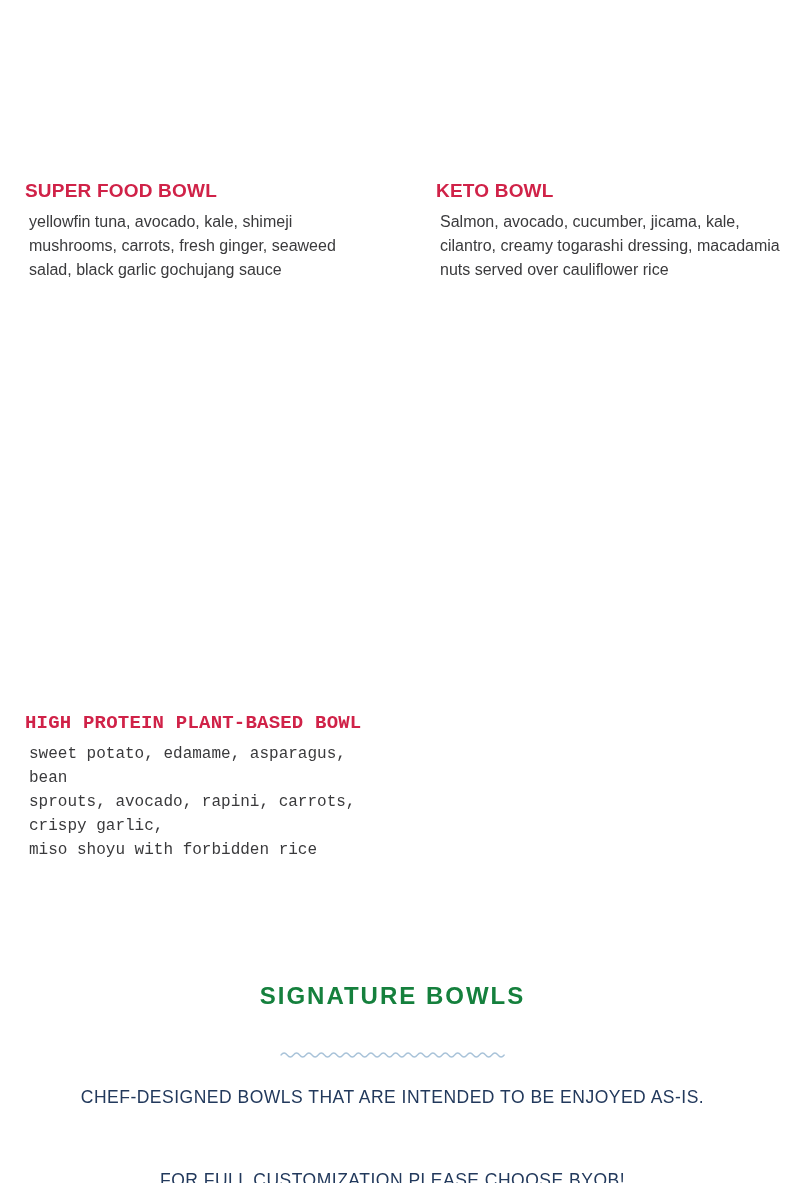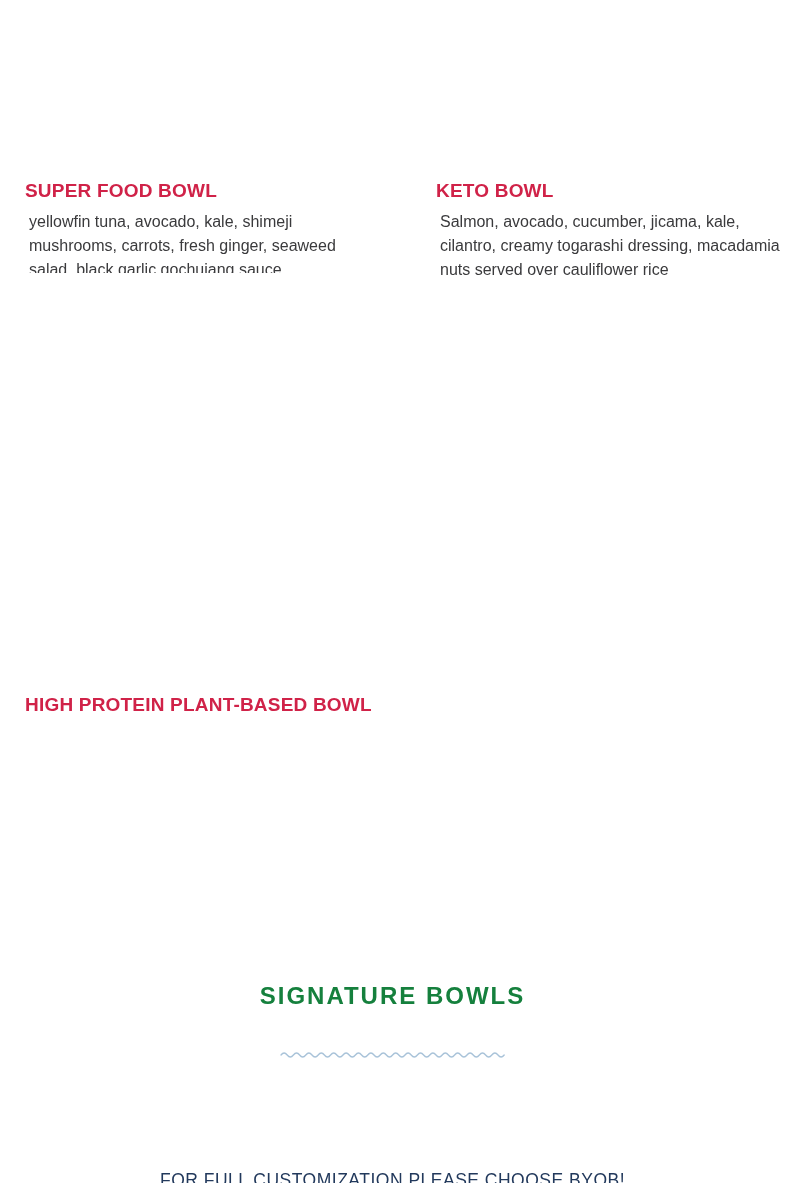--- a/index.html
+++ b/index.html
@@ -14,21 +14,21 @@
     height: 1183px;
     background: #ffffff;
     overflow: hidden;
   }
   .menu-item {
     position: absolute;
     width: 356px;
   }
   #item-super { left: 25px; top: 0px; }
   #item-keto  { left: 436px; top: 0px; }
-  #item-plant { left: 25px; top: 273px; }
+  #item-plant { left: 25px; top: 291px; font-family: Liberation Mono, monospace; }
   .bowl-photo {
     width: 100%;
     background: #ffffff;
   }
   #item-super .bowl-photo, #item-keto .bowl-photo { height: 171px; }
   #item-plant .bowl-photo { height: 412px; }
   .bowl-name {
     margin: 10px 0 0 0;
     font-size: 19px;
     line-height: 20px;
@@ -92,25 +92,29 @@
     <div class="bowl-photo"></div>
     <h3 class="bowl-name">KETO BOWL</h3>
     <p class="bowl-desc">Salmon, avocado, cucumber, jicama, kale,
 cilantro, creamy togarashi dressing, macadamia
 nuts served over cauliflower rice</p>
   </div>
 
   <div class="menu-item" id="item-plant">
     <div class="bowl-photo"></div>
     <h3 class="bowl-name">HIGH PROTEIN PLANT-BASED BOWL</h3>
+    <p class="bowl-desc">sweet potato, edamame, asparagus, bean
+sprouts, avocado, rapini, carrots, crispy garlic,
+miso shoyu with forbidden rice</p>
   </div>
 
   <div class="section-title">SIGNATURE BOWLS</div>
 
   <div class="squiggle-wrap">
     <svg width="226" height="10" viewBox="0 0 226 10" aria-hidden="true">
       <path d="M1,6 q3.1,-4 6.2,0 t6.2,0 t6.2,0 t6.2,0 t6.2,0 t6.2,0 t6.2,0 t6.2,0 t6.2,0 t6.2,0 t6.2,0 t6.2,0 t6.2,0 t6.2,0 t6.2,0 t6.2,0 t6.2,0 t6.2,0 t6.2,0 t6.2,0 t6.2,0 t6.2,0 t6.2,0 t6.2,0 t6.2,0 t6.2,0 t6.2,0 t6.2,0 t6.2,0 t6.2,0 t6.2,0 t6.2,0 t6.2,0 t6.2,0 t6.2,0 t6.2,0" fill="none" stroke="#a9c3d9" stroke-width="1.3" stroke-linecap="round"></path>
     </svg>
   </div>
 
+  <div class="section-note" id="note-1">CHEF-DESIGNED BOWLS THAT ARE INTENDED TO BE ENJOYED AS-IS.</div>
   <div class="section-note" id="note-2">FOR FULL CUSTOMIZATION PLEASE CHOOSE BYOB!</div>
 
 </div>
 
 </body></html>

